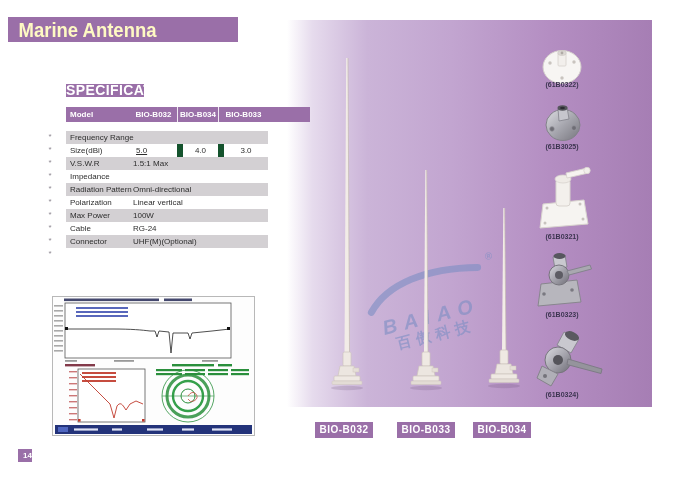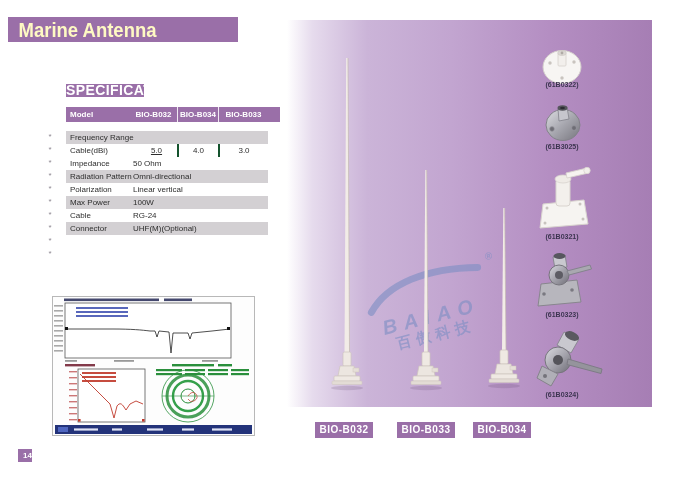--- a/index.html
+++ b/index.html
@@ -14,39 +14,39 @@
 
   
   .panel{left:287px;top:20px;width:365px;height:387px;
     background:linear-gradient(90deg,#ffffff 0%,#e6dbed 7%,#cbb4d8 22%,#c2a5d0 45%,#b48ec2 72%,#a67eb4 100%);}
 
   
   .spec-badge{left:66px;top:84px;width:78px;height:13px;background:#9a6fa8;color:#fff;
     font-size:14px;font-weight:bold;line-height:13px;text-align:center;letter-spacing:.4px;}
 
   
-  .table-header{left:66px;top:107px;width:214px;height:15px;background:#9a6fa8;color:#fff;
+  .table-header{left:66px;top:107px;width:244px;height:15px;background:#9a6fa8;color:#fff;
     display:grid;grid-template-columns:64px 47px 41px 50px;font-size:8px;font-weight:bold;line-height:15px;}
   .table-header .th-label{padding-left:4px;text-align:left;}
   .table-header .th-col{text-align:center;}
   .table-header .th-col.bordered{border-left:1px solid rgba(255,255,255,.85);}
 
   
   .bullets{left:44px;top:130px;width:12px;}
   .bullet{height:13px;line-height:13px;font-size:8px;color:#8d8791;text-align:center;}
 
   
   .spec-table{left:66px;top:131px;width:202px;font-size:8px;color:#2d2d2d;}
   .row{display:grid;grid-template-columns:64px 47px 41px 50px;height:13px;line-height:13px;}
   .row-gray{background:#d3d0d3;}
   .row-white{background:#ffffff;}
   .cell.label{padding-left:4px;white-space:nowrap;}
   .cell.span3{grid-column:2/5;padding-left:3px;white-space:nowrap;}
-  .cell.v{text-align:center;border-left:2px solid #14532d;}
-  .cell.v.first{border-left:none;text-align:center;padding-left:6px;text-decoration:underline;}
+  .cell.v{text-align:center;border-left:6px solid #14532d;}
+  .cell.v.first{border-left:none;text-align:left;padding-left:6px;text-decoration:underline;}
 
   
   .vna{left:52px;top:296px;width:203px;height:140px;}
 
   
   .watermark{left:352px;top:268px;width:160px;height:104px;color:#7e8fc4;opacity:.62;
     transform:rotate(-14deg);text-align:center;z-index:2;pointer-events:none;}
   .watermark .reg{position:absolute;right:6px;top:-2px;font-size:10px;font-weight:bold;}
   .watermark .brand{font-size:20px;font-weight:bold;font-style:italic;letter-spacing:7px;line-height:20px;}
   .watermark .cjk{font-size:15px;font-weight:bold;letter-spacing:5px;line-height:18px;}
@@ -96,28 +96,31 @@
     <div class="bullet">*</div>
     <div class="bullet">*</div>
     <div class="bullet">*</div>
   </div>
 
   <div class="abs spec-table">
     <div class="row row-gray">
       <div class="cell label">Frequency Range</div>
     </div>
     <div class="row row-white">
-      <div class="cell label">Cable(dBi)</div>
+      <div class="cell label">Size(dBi)</div>
       <div class="cell v first">5.0</div>
       <div class="cell v">4.0</div>
       <div class="cell v">3.0</div>
     </div>
+    <div class="row row-gray">
+      <div class="cell label">V.S.W.R</div>
+      <div class="cell span3">1.5:1 Max</div>
+    </div>
     <div class="row row-white">
       <div class="cell label">Impedance</div>
-      <div class="cell span3">50 Ohm</div>
     </div>
     <div class="row row-gray">
       <div class="cell label">Radiation Pattern</div>
       <div class="cell span3">Omni-directional</div>
     </div>
     <div class="row row-white">
       <div class="cell label">Polarization</div>
       <div class="cell span3">Linear vertical</div>
     </div>
     <div class="row row-gray">

